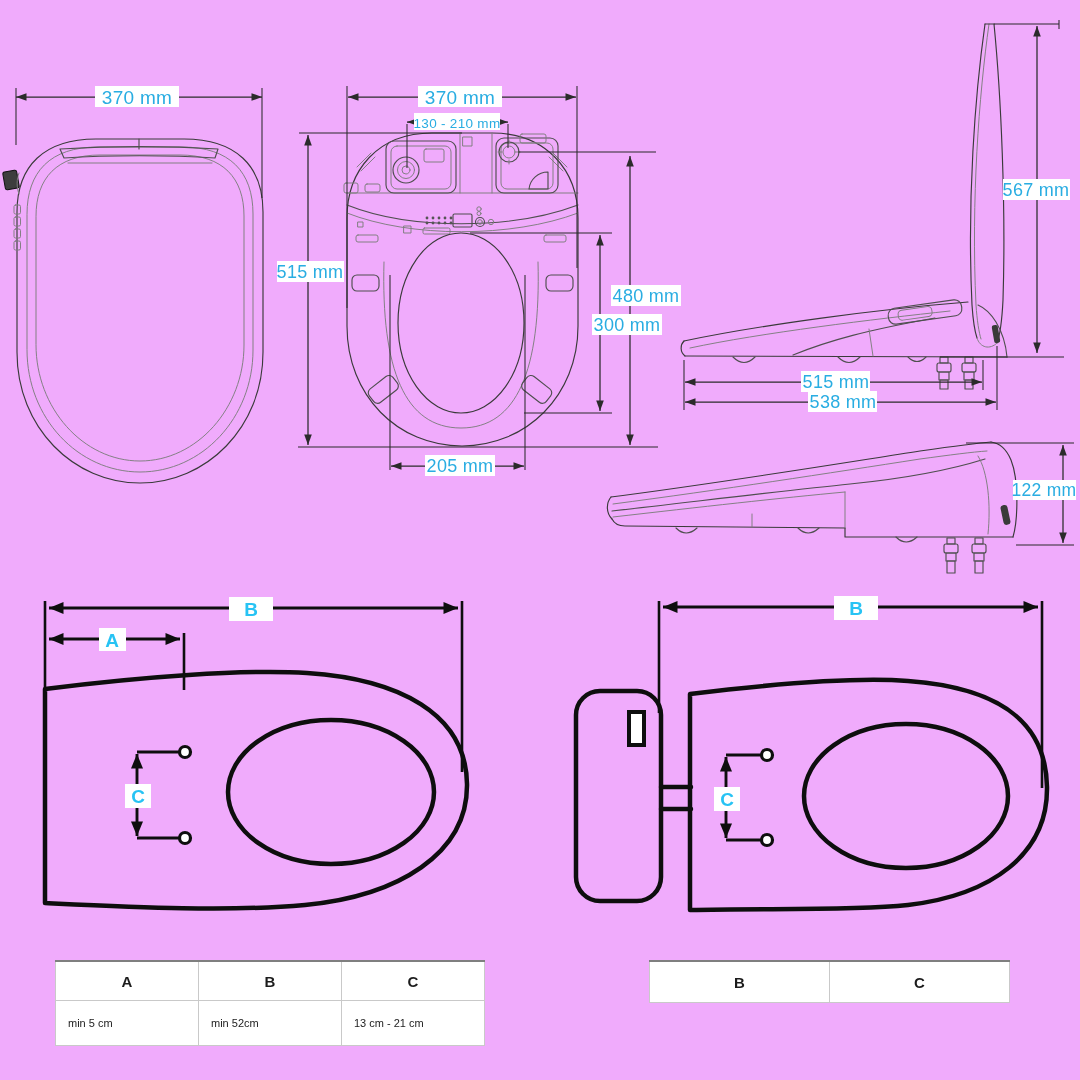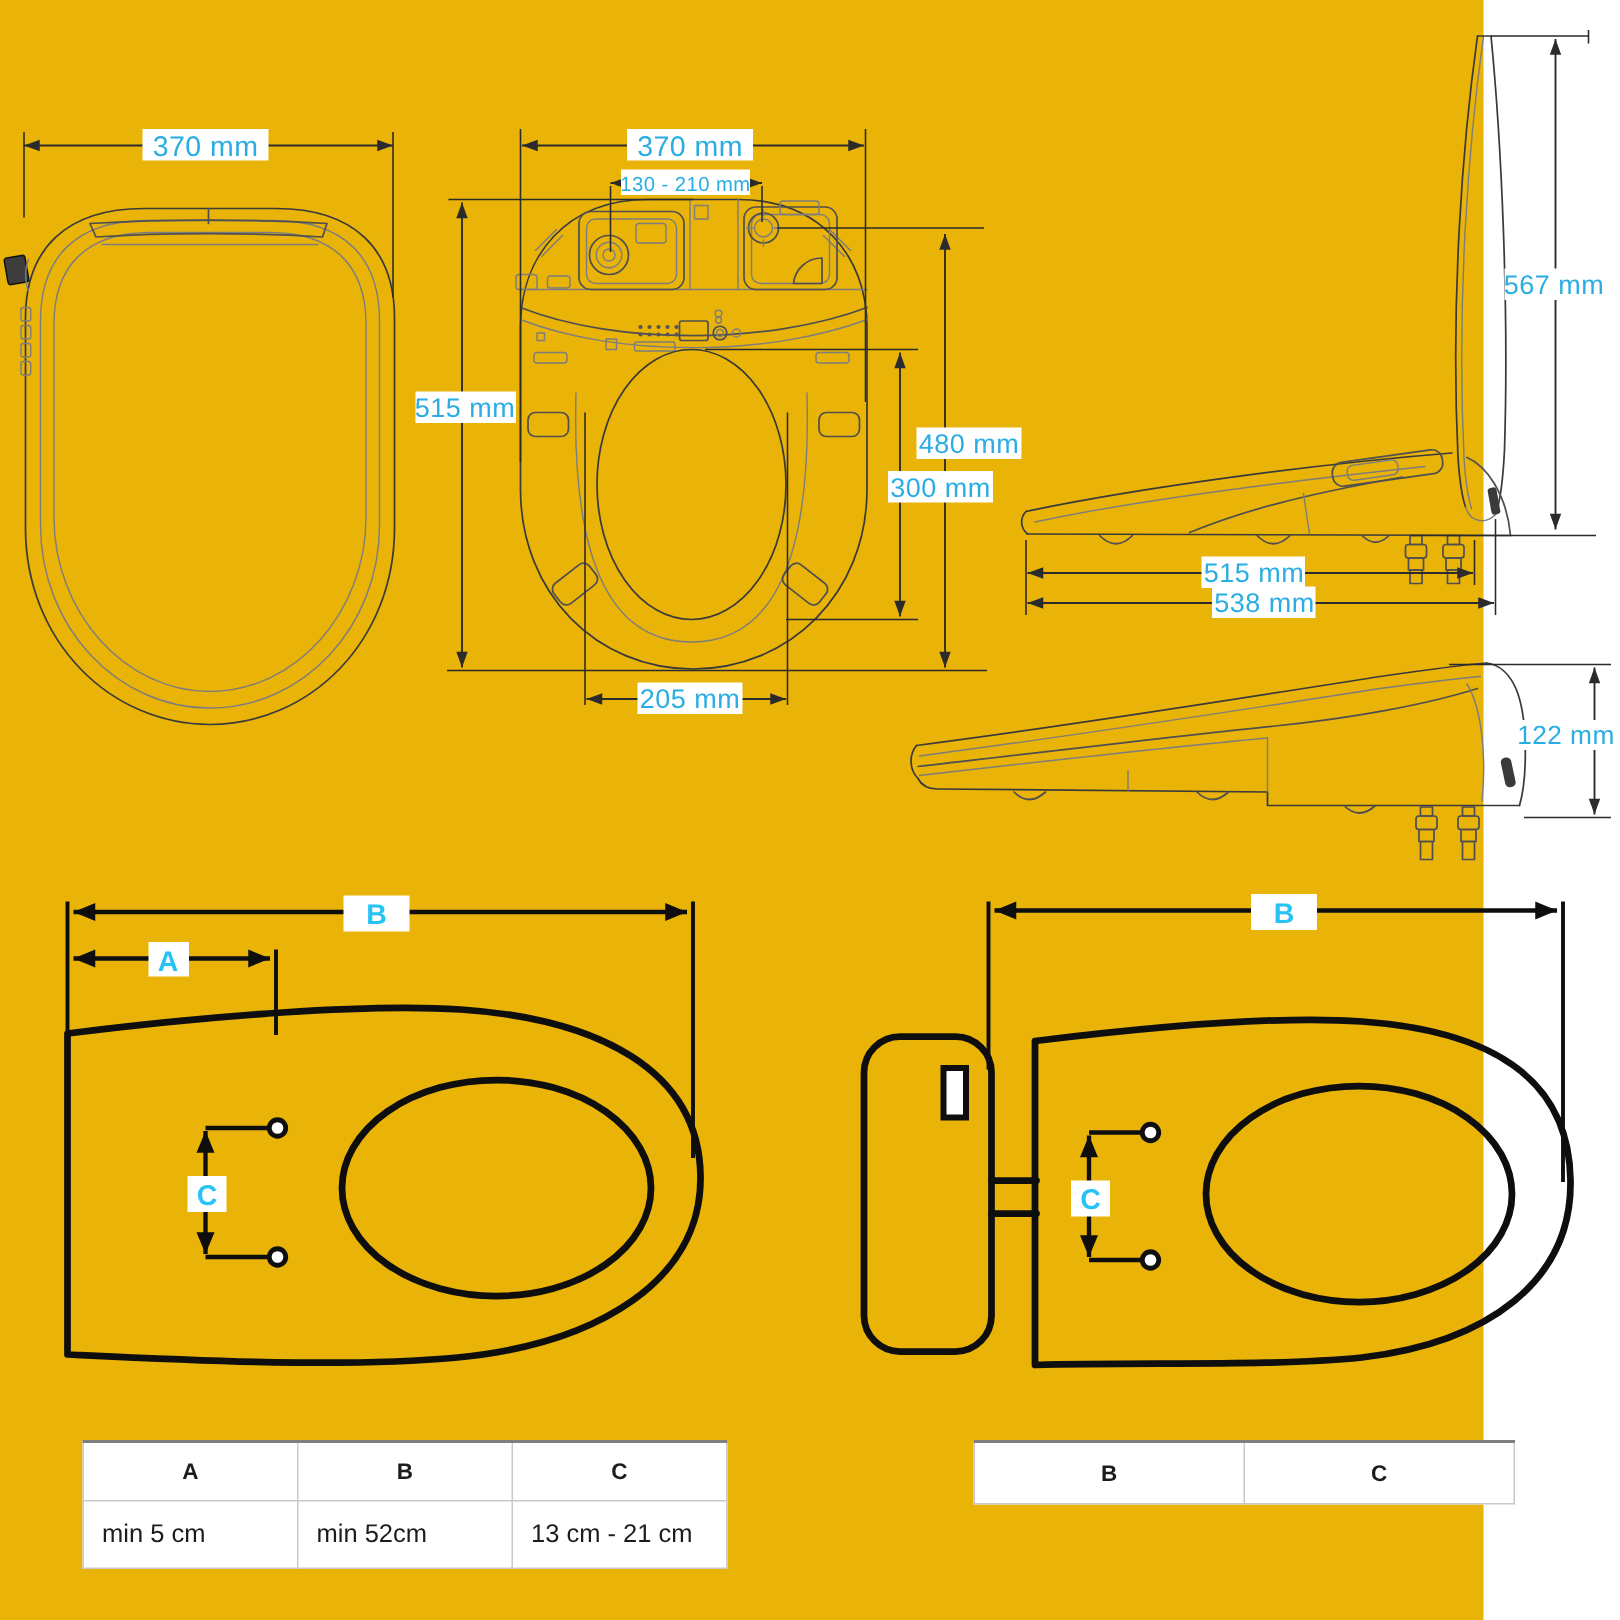--- a/index.html
+++ b/index.html
@@ -1,17 +1,17 @@
 <!DOCTYPE html>
 <html style="--dim-color: #29ade2; --letter-color: #27c3f4;"><head>
 <meta charset="utf-8">
 <style>
   html,body{margin:0;padding:0;background:#ffffff;width:1080px;height:1080px;overflow:hidden;
     font-family:"Liberation Sans", sans-serif;}
-  #canvas{position:relative;width:989px;height:1080px;background:#eab308;}
+  #canvas{position:relative;width:1080px;height:1080px;background:#f0abfc;}
   svg{position:absolute;left:0;top:0;}
   svg text{font-family:"Liberation Sans", sans-serif;}
   .dim-label{fill:var(--dim-color,#29ade2);font-size:19px;letter-spacing:.3px;}
   .dim-label.small{font-size:13.5px;}
   .dim-label.mid{font-size:18px;}
   .letter-label{fill:var(--letter-color,#27c3f4);font-size:19px;font-weight:bold;}
   .art{stroke:#4f4f4f;stroke-width:1.15;fill:none;stroke-linejoin:round;stroke-linecap:round;}
   .art.lt{stroke:#7d7d7d;stroke-width:.95;}
   .art.dk{stroke:#3a3a3a;}
   .dimline{stroke:#2b2b2b;stroke-width:1.25;fill:none;}
@@ -20,21 +20,21 @@
   .bold-dim{stroke:#0e0e0e;stroke-width:2.9;fill:none;}
   .bold-ext{stroke:#0e0e0e;stroke-width:2.6;fill:none;}
   .mask{fill:#ffffff;stroke:none;}
   .dot{fill:#555;stroke:none;}
   
   .spec-table{position:absolute;border-collapse:collapse;background:#fff;
     font-family:"Liberation Sans", sans-serif;color:#1c1c1c;table-layout:fixed;}
   .spec-table th,.spec-table td{border:1px solid #c9c9c9;}
   .spec-table{border:1px solid #9b9b9b;border-top:2px solid #7f7f7f;}
   .spec-table th{font-size:15px;font-weight:bold;text-align:center;}
-  .spec-table td{font-size:17px;text-align:left;padding-left:12px;}
+  .spec-table td{font-size:11px;text-align:left;padding-left:12px;}
   #table-left{left:55px;top:960px;width:430px;}
   #table-left th{height:36px;}
   #table-left td{height:42px;}
   #table-right{left:649px;top:960px;width:361px;}
   #table-right th{height:38px;}
   #table-right td{height:48px;}
 </style>
 </head>
 <body>
 

